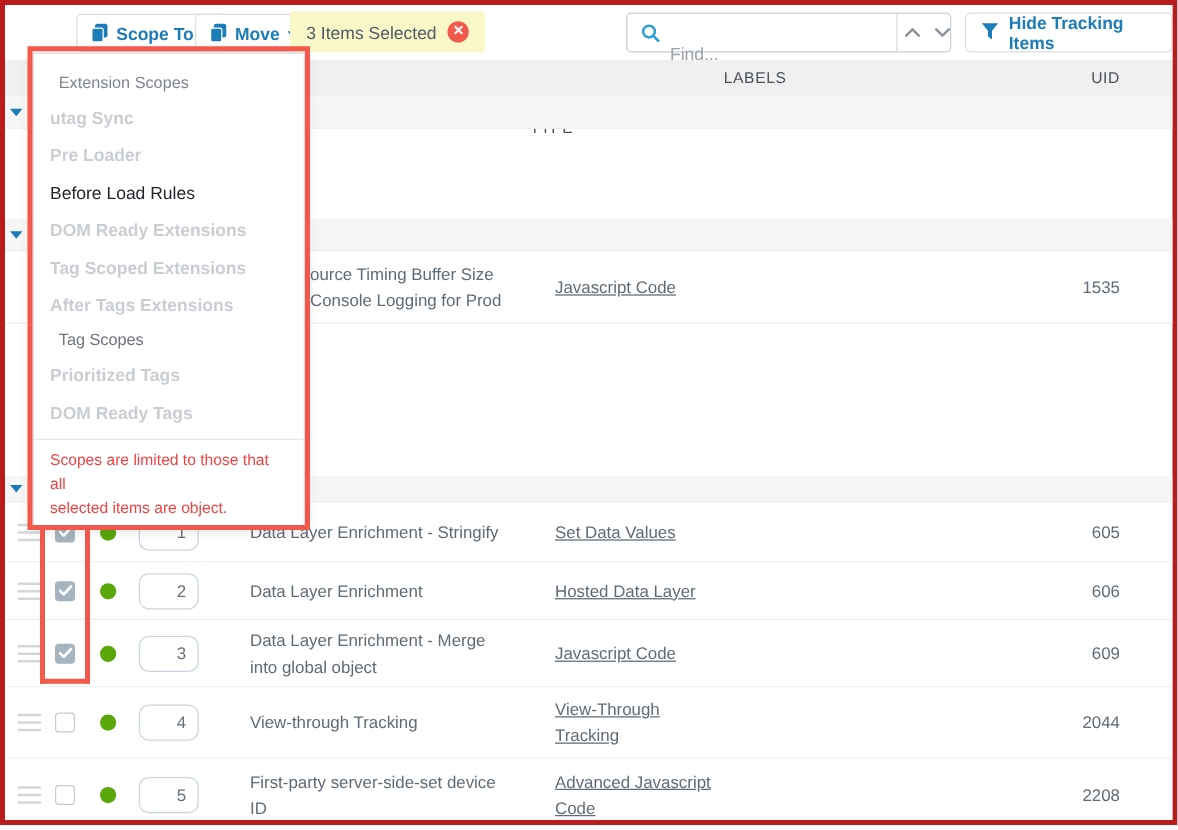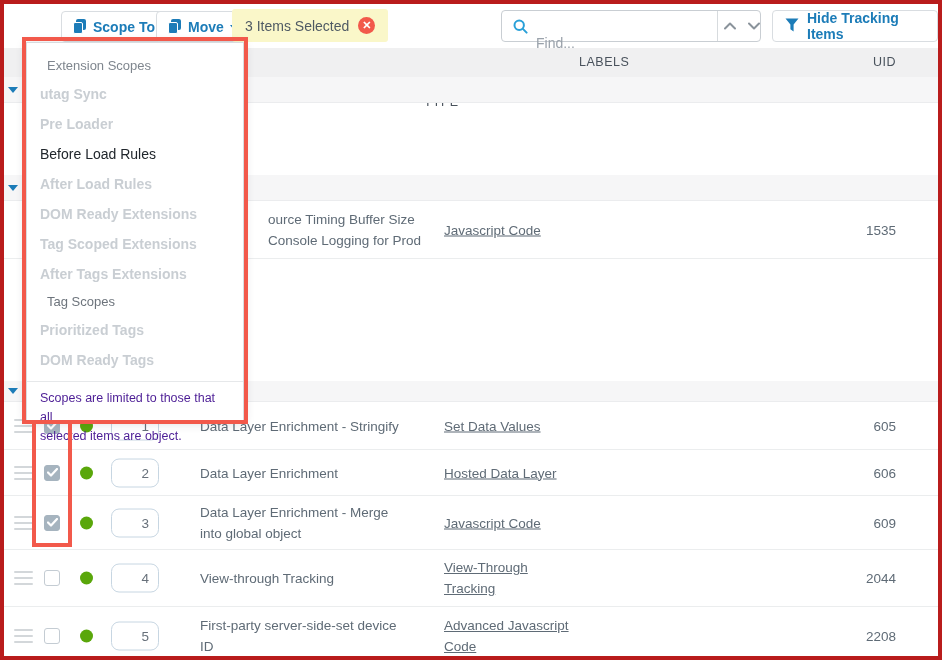--- a/index.html
+++ b/index.html
@@ -55,36 +55,36 @@
   .cell { position:absolute; top:50%; transform:translateY(-50%); font-size:13.5px; color:#5f6b76; }
   .handle { left:10px; width:19px; display:flex; flex-direction:column; gap:4px; cursor:grab; }
   .handle i { display:block; height:2px; background:#d3d7da; border-radius:1px; }
   .checkbox { left:40px; width:16px; height:16px; border:1.5px solid #c4ccd3; border-radius:3px; background:#fff; cursor:pointer; display:flex; align-items:center; justify-content:center; }
   .checkbox svg { display:none; }
   .checkbox.checked { background:#a6b4bf; border-color:#a6b4bf; }
   .checkbox.checked svg { display:block; }
   .dot { left:76px; width:13px; height:13px; border-radius:50%; background:#5aa70b; }
   .numbox { left:107px; width:48px; height:29px; border:1px solid #c7d6e2; border-radius:8px; background:#fff; font-size:13.5px; color:#67707a; text-align:right; padding-right:9px; line-height:27px; }
   .title { left:196px; width:216px; line-height:21px; }
-  .title.shifted { left:244px;margin-left:20px; }
+  .title.shifted { left:244px; }
   .type { left:440px; width:145px; line-height:21px;text-decoration:underline; }
   .uid { right:42px; text-align:center; }
 
   
   .menu {
     position:absolute; left:22px; top:38px; width:218px; height:379px;
     background:#fff; border:1px solid #d8dcdf; box-shadow:0 2px 10px rgba(40,50,60,.18);
     padding-top:10px; z-index:20;
   }
   .menu .mhdr { height:26px; line-height:26px; padding-left:20px; font-size:13px; color:#7f868e; }
   .menu .mitem { height:30px; line-height:30px; padding-left:13px; font-size:14px; cursor:pointer; }
   .menu .mitem.disabled { color:#c9ced3; cursor:default;font-weight:bold; }
   .menu .mitem.enabled { color:#20262c; }
   .menu .mdiv { height:1px; background:#e6e8ea; margin:6px 0 7px; }
-  .menu .mfoot { padding:0 14px 0 13px; font-size:12.5px; line-height:19px; color:#4c1d95; }
+  .menu .mfoot { padding:0 14px 0 13px; font-size:12.5px; line-height:19px; color:#ef4444; }
 
   
   .anno { position:absolute; border:4px solid #f2594b; z-index:30; pointer-events:none; }
   .anno-menu { left:18px; top:33px; width:226px; height:387px; }
   .anno-checks { left:28px; top:420px; width:40px; height:123px; border-top:none; }
 </style>
 </head>
 <body>
 
 <div class="frame">
@@ -276,21 +276,20 @@
       <div>Code</div>
     </div>
     <div class="cell uid">2208</div>
   </div>
 
   <div class="menu">
     <div class="mhdr">Extension Scopes</div>
     <div class="mitem disabled">utag Sync</div>
     <div class="mitem disabled">Pre Loader</div>
     <div class="mitem enabled">Before Load Rules</div>
-    <div class="mitem disabled">After Load Rules</div>
     <div class="mitem disabled">DOM Ready Extensions</div>
     <div class="mitem disabled">Tag Scoped Extensions</div>
     <div class="mitem disabled">After Tags Extensions</div>
     <div class="mhdr" style="color:#6d747c;">Tag Scopes</div>
     <div class="mitem disabled">Prioritized Tags</div>
     <div class="mitem disabled">DOM Ready Tags</div>
     <div class="mdiv"></div>
     <div class="mfoot">
       <div>Scopes are limited to those that all</div>
       <div>selected items are object.</div>

